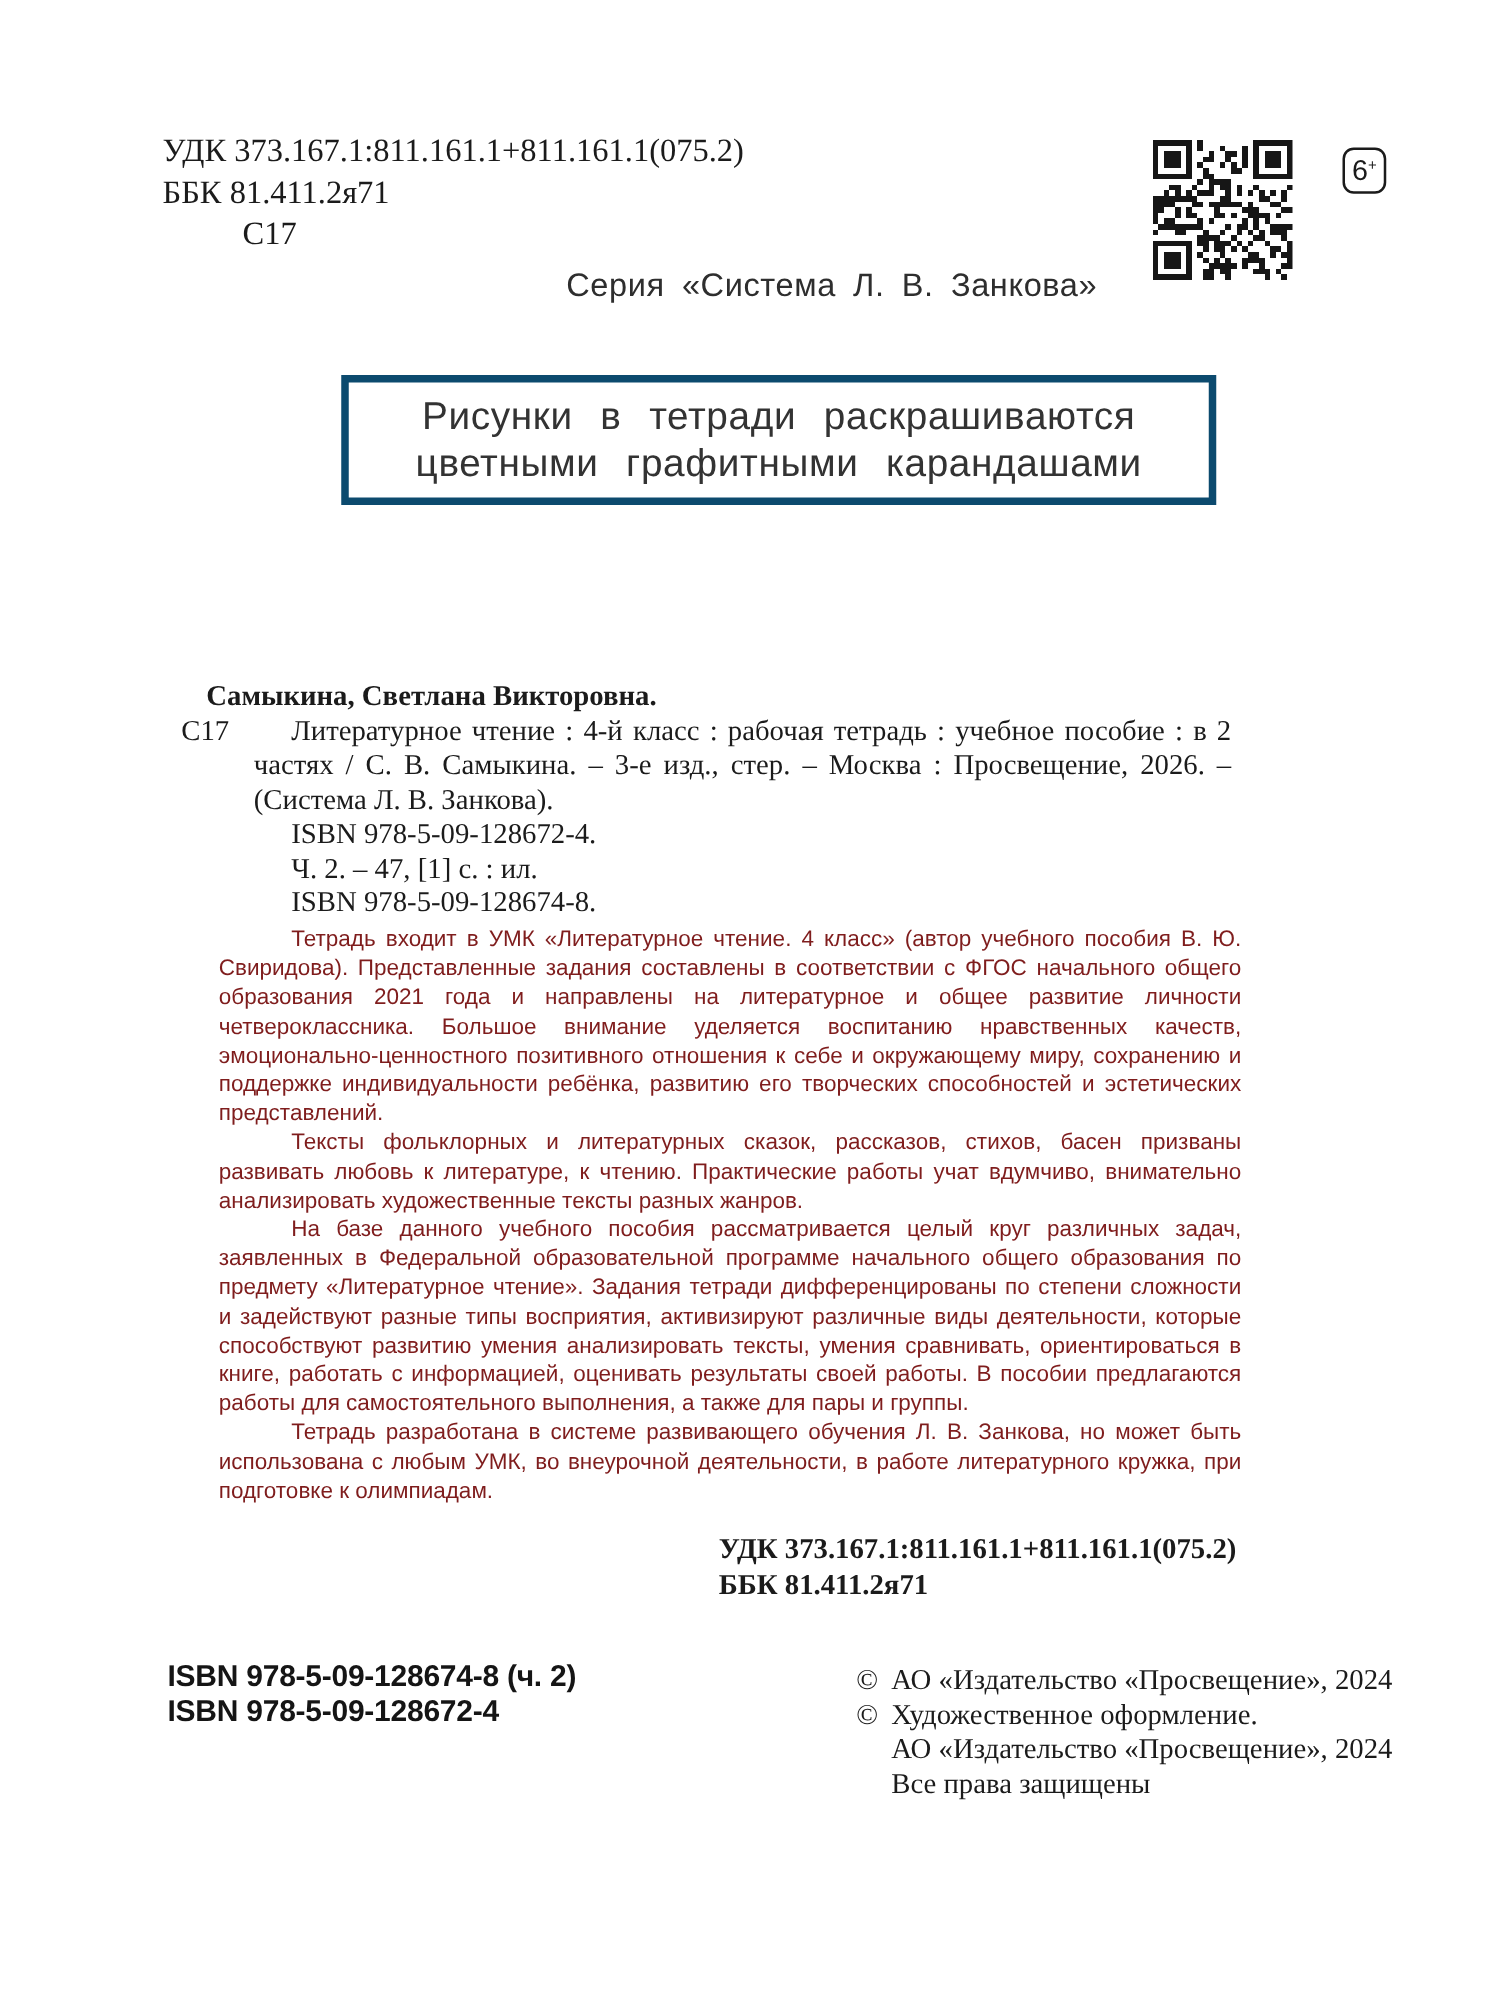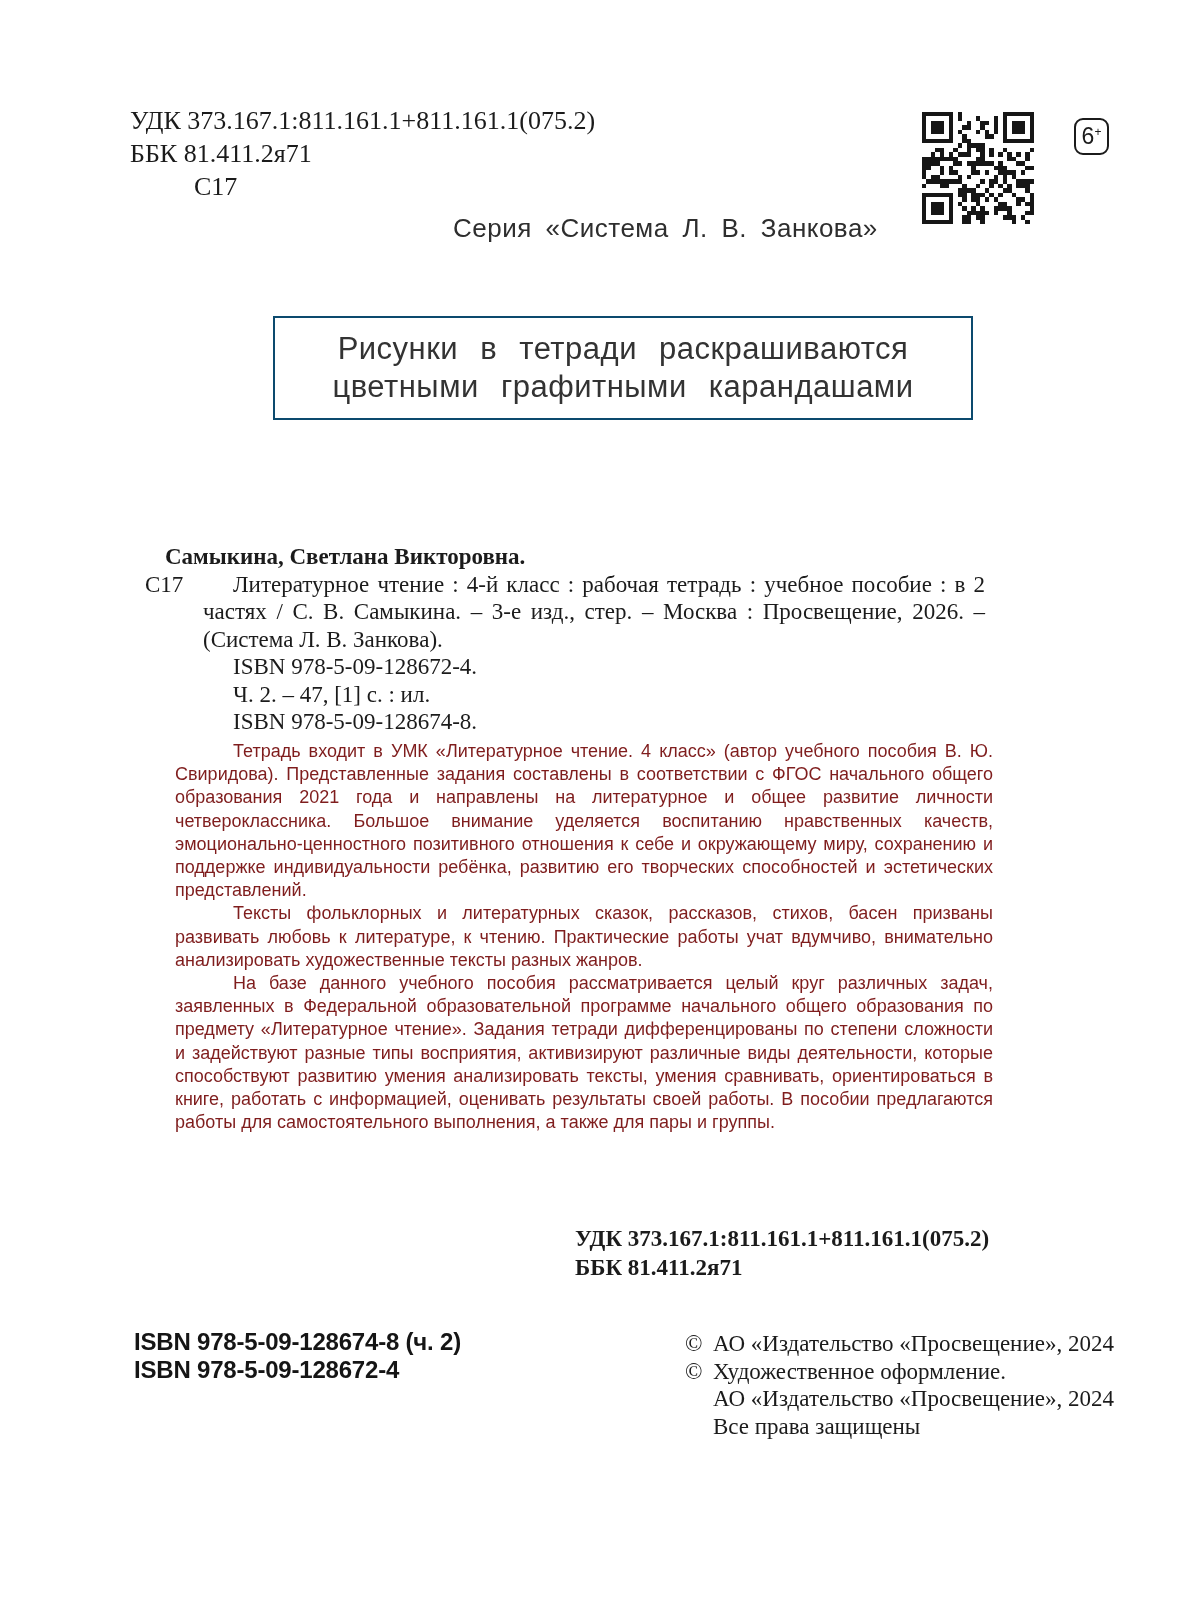--- a/index.html
+++ b/index.html
@@ -20,22 +20,22 @@
   .age-badge{
     position:absolute;left:1074px;top:118px;width:31px;height:33px;
     border:2.5px solid #1b1b1b;border-radius:9px;
     display:flex;align-items:center;justify-content:center;
     font-family:"Liberation Sans", sans-serif;color:#1b1b1b;
   }
   .age-badge .six{font-size:23px;line-height:23px;}
   .age-badge .plus{font-size:12px;line-height:12px;margin:-9px 0 0 0;}
   
   .notice-box{
-    position:absolute;left:273px;top:316px;width:700px;height:104px;
-    box-sizing:border-box;border:2px solid #0c4a6e;
+    position:absolute;left:273px;top:300px;width:700px;height:104px;
+    box-sizing:border-box;border:6px solid #0c4a6e;
     display:flex;flex-direction:column;justify-content:center;align-items:center;
     font-family:"Liberation Sans", sans-serif;font-size:31px;line-height:38px;
     color:#333333;word-spacing:13px;letter-spacing:0.5px;
   }
   
   .catalog{position:absolute;left:137px;top:543px;width:848px;font-size:23px;line-height:27.5px;}
   .catalog-author{margin-left:28px;font-weight:bold;}
   .catalog-code{position:absolute;left:8px;top:27.5px;}
   .catalog-desc{margin-left:66px;text-align:justify;text-indent:30px;}
   .catalog-ind{margin-left:96px;}
@@ -383,20 +383,21 @@
     <div class="catalog-desc">Литературное чтение : 4-й класс : рабочая тетрадь : учебное пособие : в 2 частях / С. В. Самыкина. – 3-е изд., стер. – Москва : Просвещение, 2026. – (Система Л. В. Занкова).</div>
     <div class="catalog-ind">ISBN 978-5-09-128672-4.</div>
     <div class="catalog-ind">Ч. 2. – 47, [1] с. : ил.</div>
     <div class="catalog-ind">ISBN 978-5-09-128674-8.</div>
   </div>
 
   <div class="annotation">
     <p>Тетрадь входит в УМК «Литературное чтение. 4 класс» (автор учебного пособия В. Ю. Свиридова). Представленные задания составлены в соответствии с ФГОС начального общего образования 2021 года и направлены на литературное и общее развитие личности четвероклассника. Большое внимание уделяется воспитанию нравственных качеств, эмоционально-ценностного позитивного отношения к себе и окружающему миру, сохранению и поддержке индивидуальности ребёнка, развитию его творческих способностей и эстетических представлений.</p>
     <p>Тексты фольклорных и литературных сказок, рассказов, стихов, басен призваны развивать любовь к литературе, к чтению. Практические работы учат вдумчиво, внимательно анализировать художественные тексты разных жанров.</p>
     <p>На базе данного учебного пособия рассматривается целый круг различных задач, заявленных в Федеральной образовательной программе начального общего образования по предмету «Литературное чтение». Задания тетради дифференцированы по степени сложности и задействуют разные типы восприятия, активизируют различные виды деятельности, которые способствуют развитию умения анализировать тексты, умения сравнивать, ориентироваться в книге, работать с информацией, оценивать результаты своей работы. В пособии предлагаются работы для самостоятельного выполнения, а также для пары и группы.</p>
+    <p>Тетрадь разработана в системе развивающего обучения Л. В. Занкова, но может быть использована с любым УМК, во внеурочной деятельности, в работе литературного кружка, при подготовке к олимпиадам.</p>
   </div>
 
   <div class="imprint-codes">
     <div>УДК 373.167.1:811.161.1+811.161.1(075.2)</div>
     <div>ББК 81.411.2я71</div>
   </div>
 
   <div class="footer-isbn">
     <div>ISBN 978-5-09-128674-8 (ч. 2)</div>
     <div>ISBN 978-5-09-128672-4</div>

